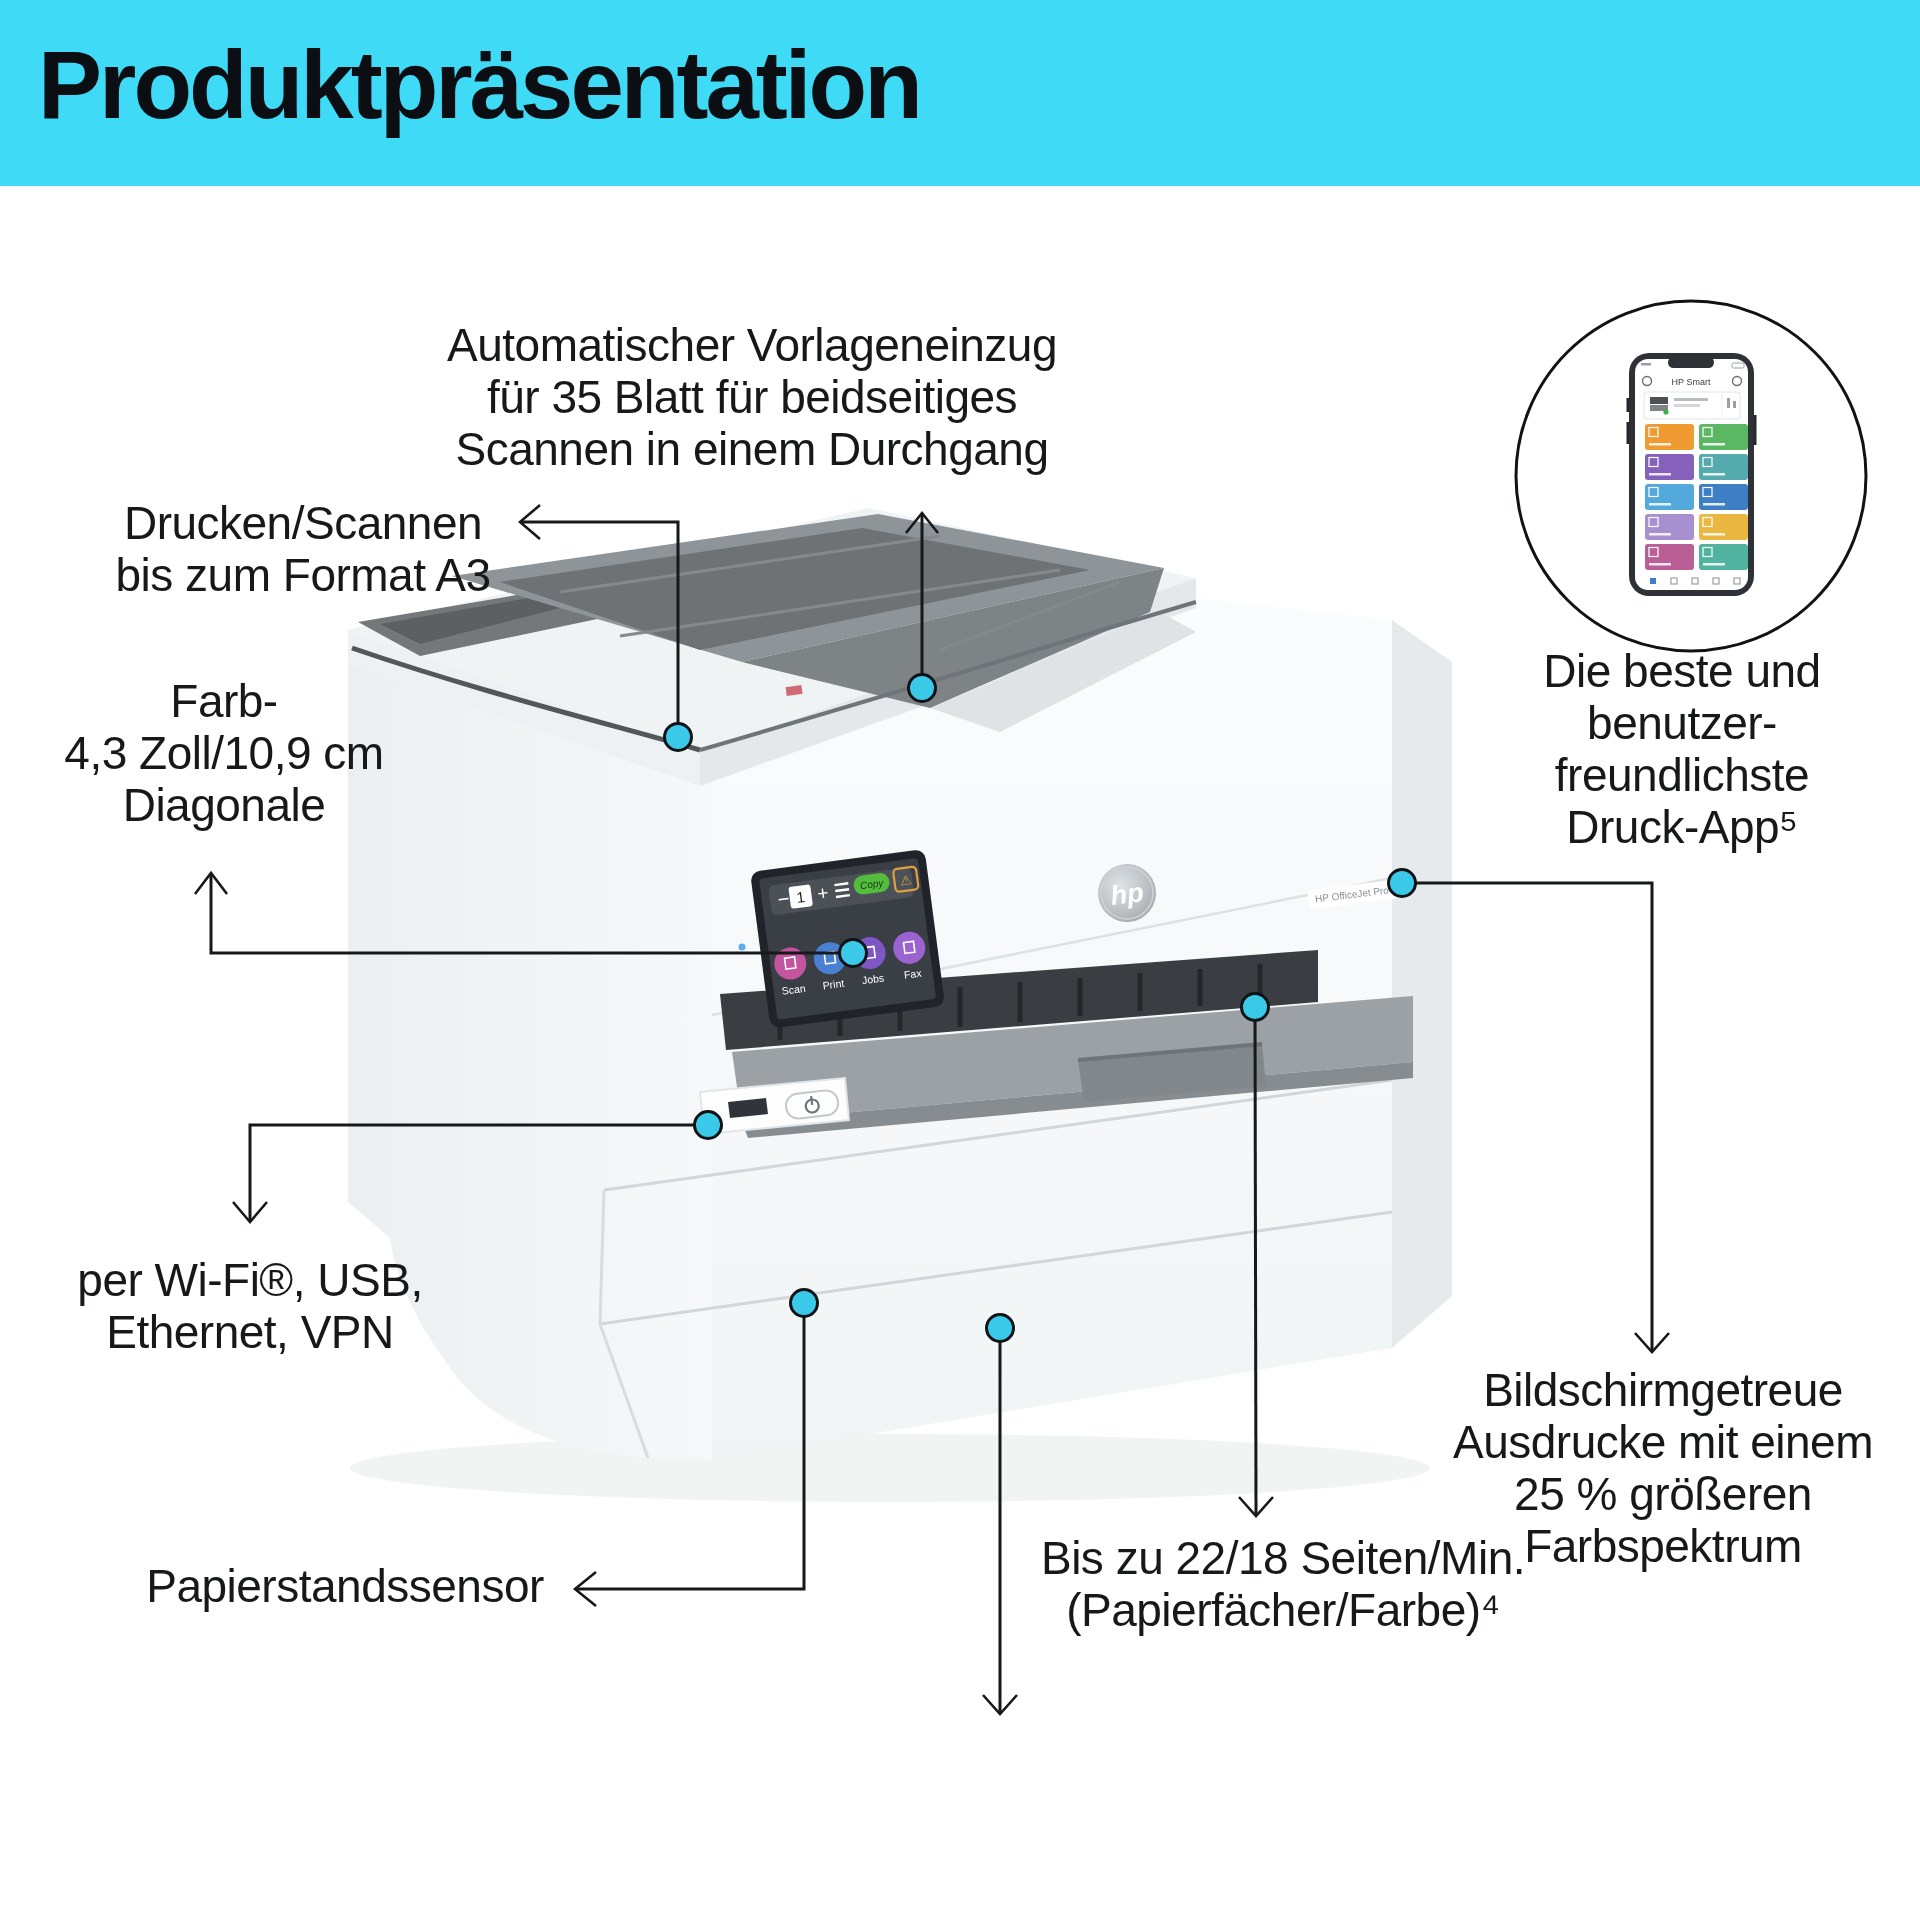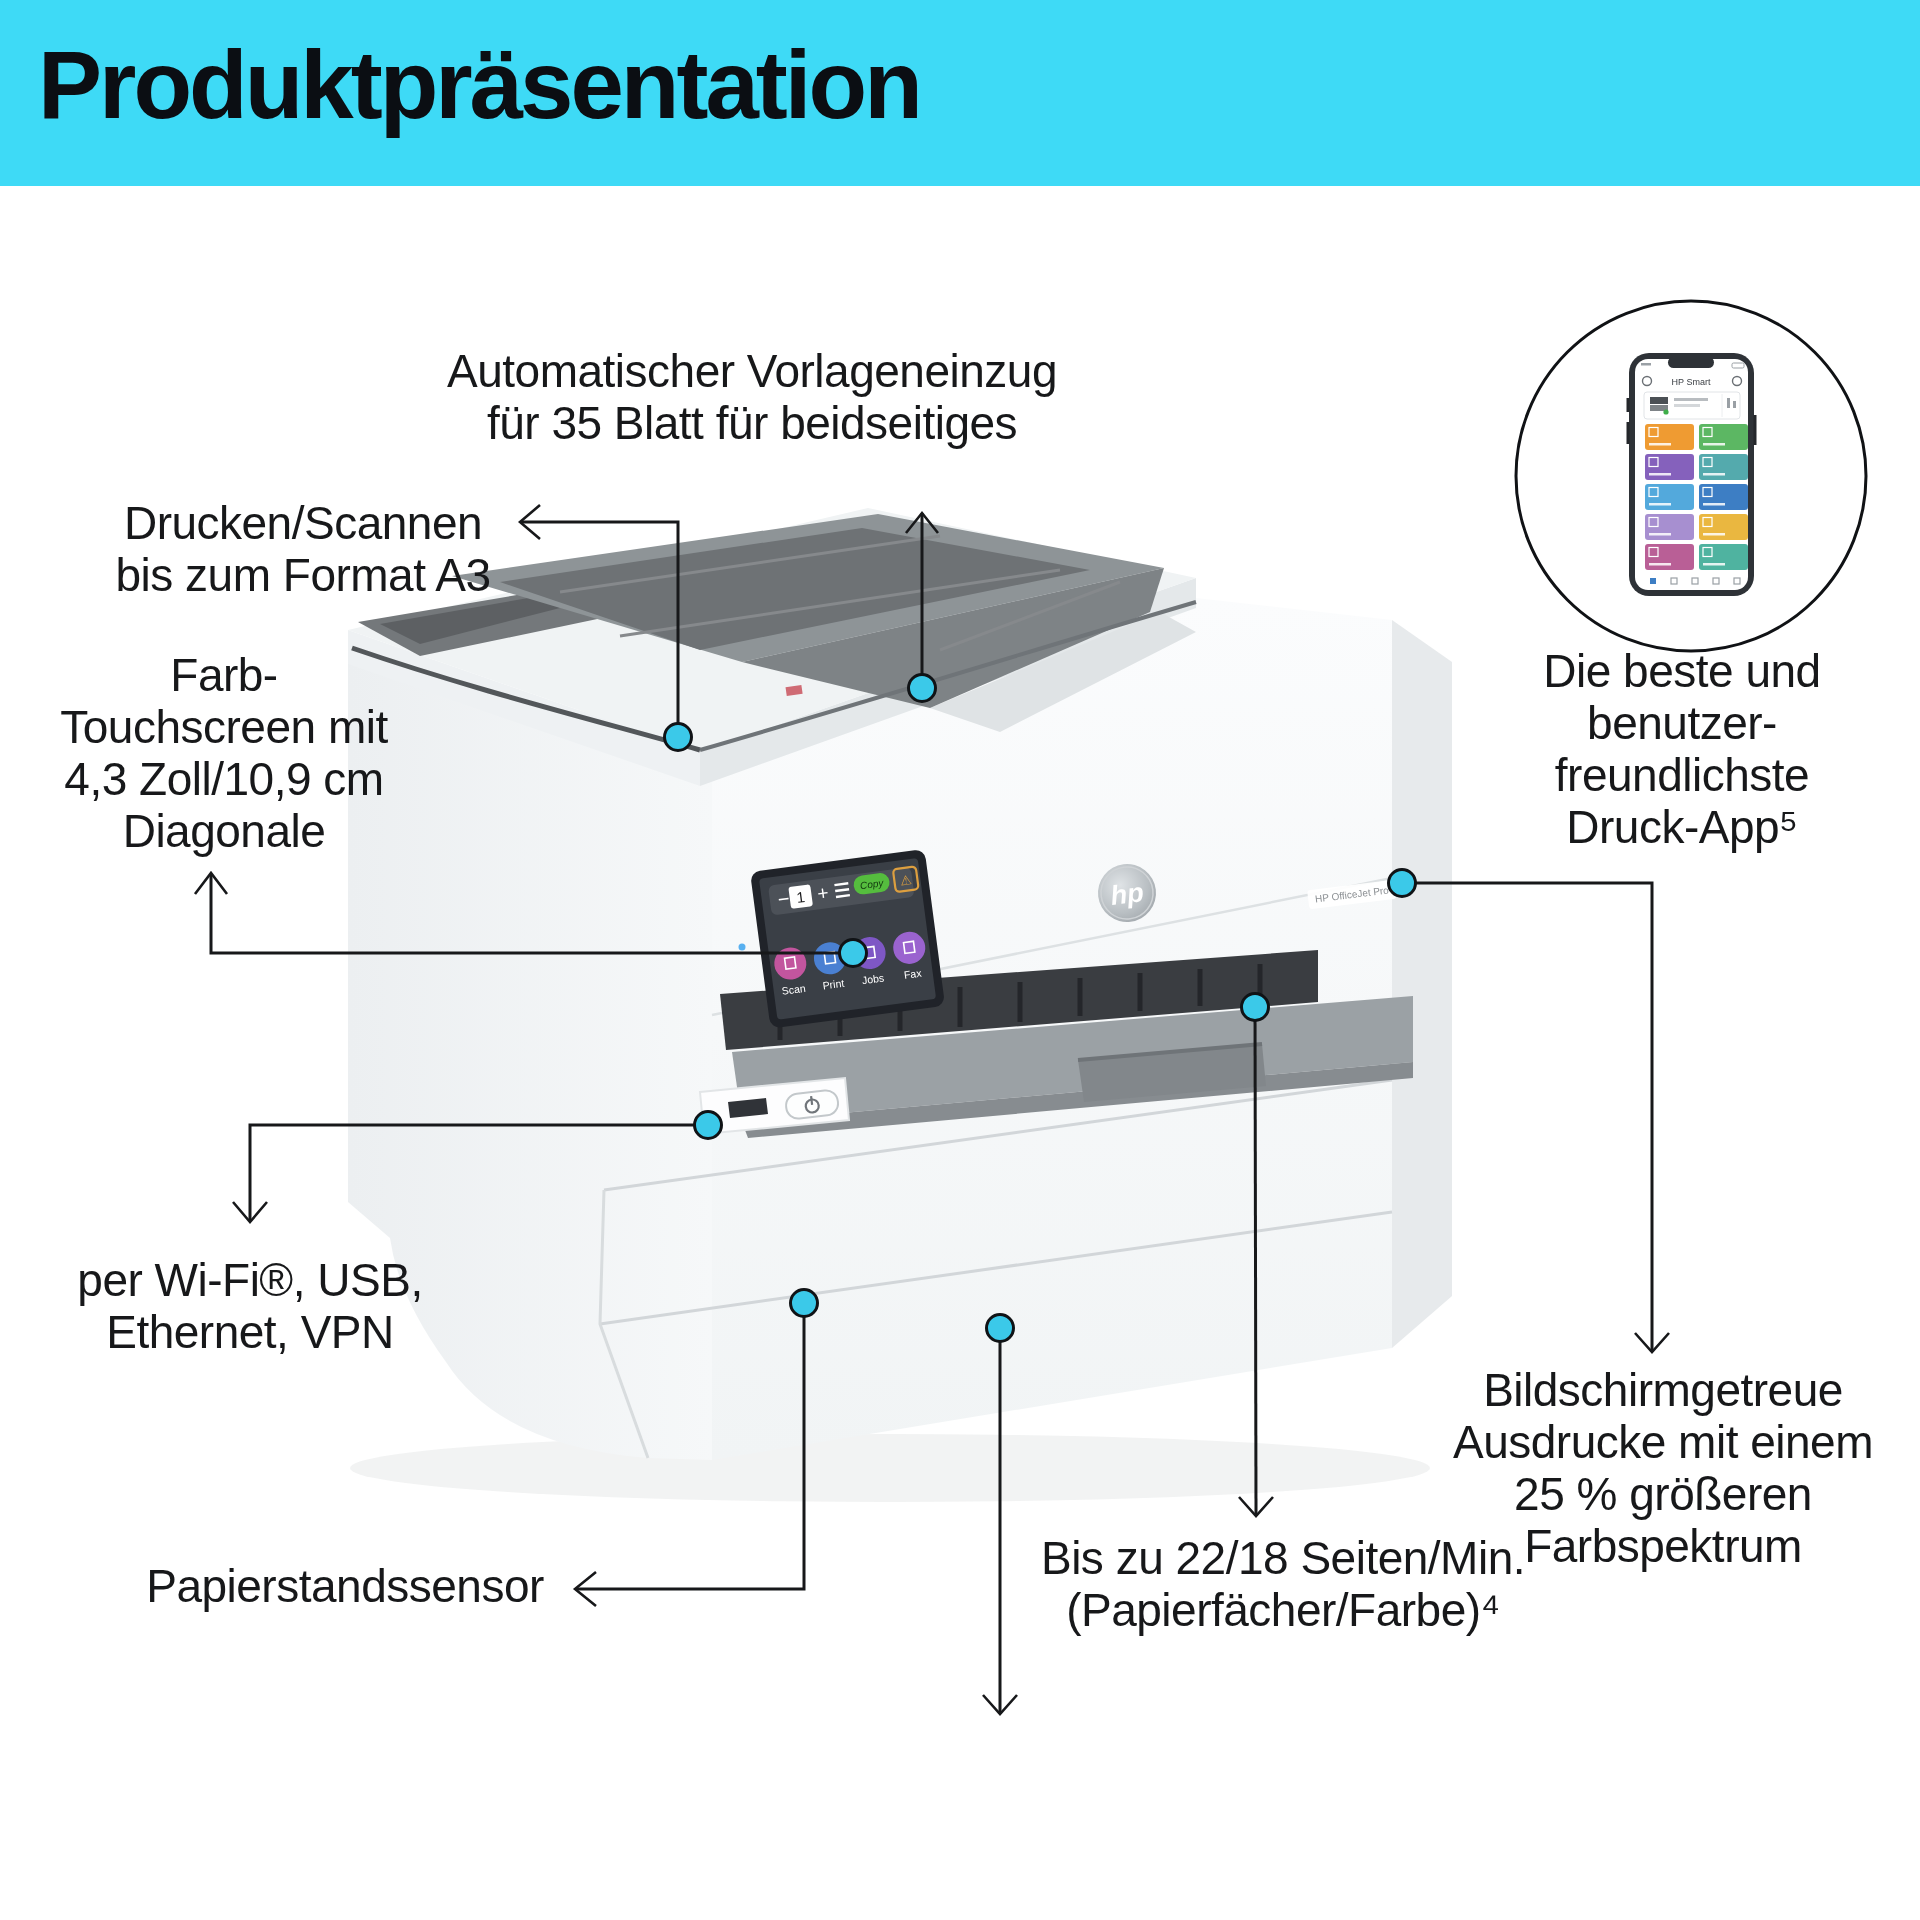--- a/index.html
+++ b/index.html
@@ -242,28 +242,28 @@
 </svg>
 
 <div class="banner">
   <h1>Produktpräsentation</h1>
 </div>
 
 <div id="callouts">
     <div class="callout co-adf">
       <div>Automatischer Vorlageneinzug</div>
       <div>für 35 Blatt für beidseitiges</div>
+      <div>Scannen in einem Durchgang</div>
     </div>
     <div class="callout co-a3">
       <div>Drucken/Scannen</div>
       <div>bis zum Format A3</div>
     </div>
     <div class="callout co-touchscreen">
       <div>Farb-</div>
-      <div>Touchscreen mit</div>
       <div>4,3 Zoll/10,9 cm</div>
       <div>Diagonale</div>
     </div>
     <div class="callout co-connectivity">
       <div>per Wi-Fi®, USB,</div>
       <div>Ethernet, VPN</div>
     </div>
     <div class="callout co-paper-sensor">
       <div>Papierstandssensor</div>
     </div>

